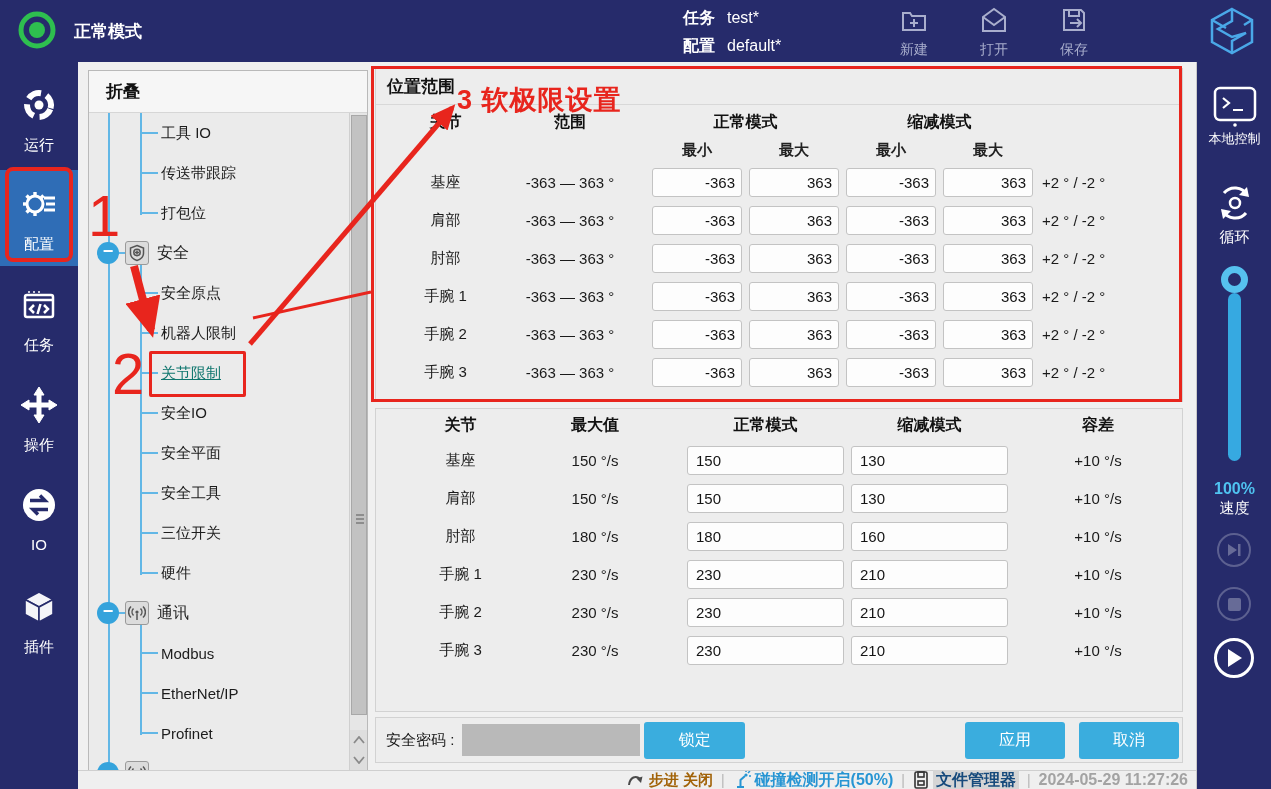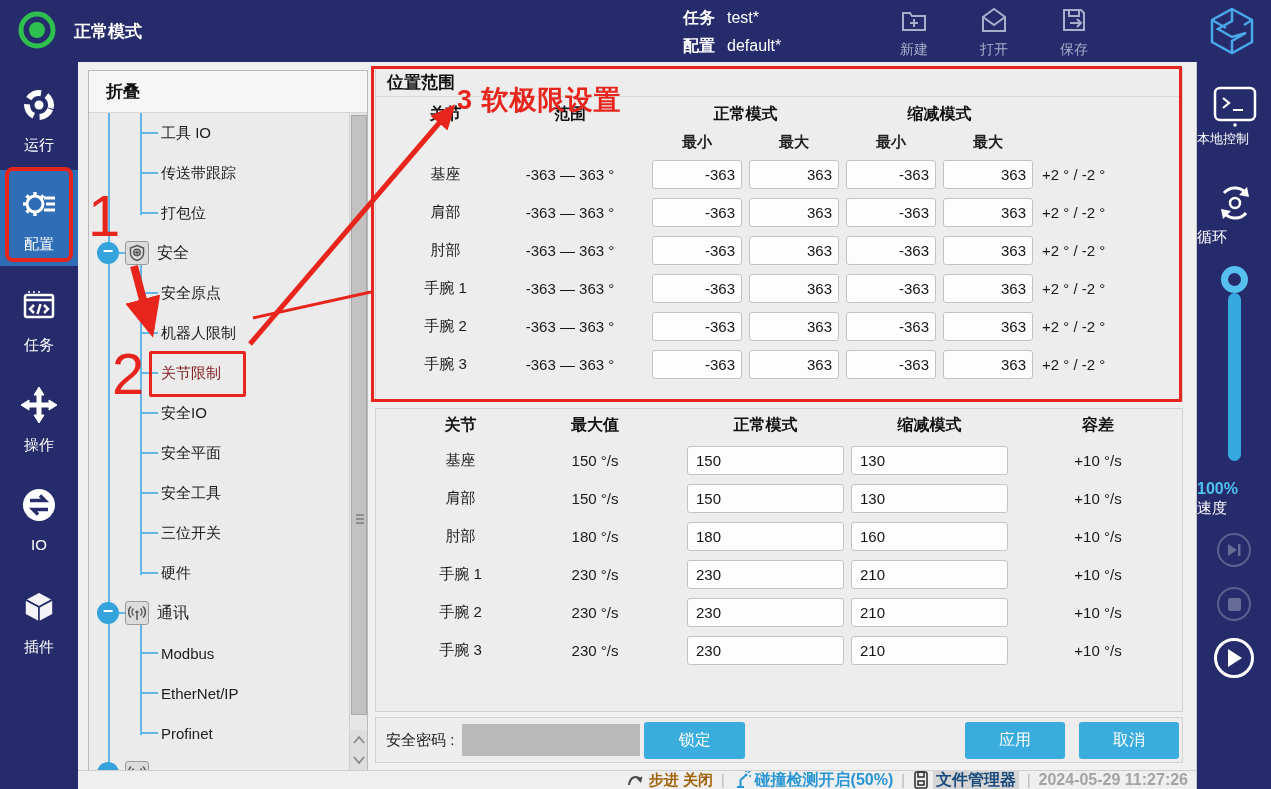--- a/index.html
+++ b/index.html
@@ -30,21 +30,21 @@
   
   #tree-card { position:absolute; left:10px; top:8px; width:280px; height:701px; background:#ebebeb;
     border:1px solid #b9b9b9; overflow:hidden; }
   #tree-header { height:42px; background:#f6f6f6; border-bottom:1px solid #d6d6d6;
     display:flex; align-items:center; padding-left:17px; font-size:17px; font-weight:bold; color:#111; }
   #tree-body { position:relative; height:657px; overflow:hidden; }
   .spine { position:absolute; width:2px; background:#62b7e6; }
   .tree-item { position:relative; height:40px; display:flex; align-items:center; cursor:pointer; font-size:15px; color:#1c1c1c; }
   .tree-item .label { margin-left:72px; white-space:nowrap; }
   .tree-item[data-type="node"] .label { margin-left:68px; font-size:16px; }
-  .tree-item[data-selected] .label { color:#7f1d1d; }
+  .tree-item[data-selected] .label { color:#0f766e;text-decoration:underline; }
   .tree-item::before { content:""; position:absolute; left:51px; top:50%; margin-top:-1px; width:18px; height:2px; background:#62b7e6; }
   .tree-item[data-type="node"]::before { left:19px; width:18px; }
   .gadget-circle { display:none; position:absolute; left:8px; top:50%; margin-top:-11px; width:22px; height:22px;
     border-radius:50%; background:#35a3dc; color:#fff; text-align:center; line-height:19px; font-size:18px; font-weight:bold; }
   .gadget-box { display:none; position:absolute; left:36px; top:50%; margin-top:-12px; width:24px; height:24px;
     background:#dcdcdc; border:1px solid #9a9a9a; border-radius:3px; align-items:center; justify-content:center; }
   .tree-item[data-type="node"] .gadget-circle { display:block; }
   .tree-item[data-type="node"] .gadget-box { display:flex; }
   .gadget-box svg { display:none; }
   .tree-item[data-icon="shield"] .icon-shield { display:block; }
@@ -56,21 +56,21 @@
   #tree-grip { position:absolute; left:4px; top:398px; width:8px; }
   #tree-grip div { height:2px; background:#8d8d8d; margin-bottom:2px; }
   .scroll-btn { position:absolute; left:0; width:18px; height:20px; background:#dedede; display:flex; align-items:center; justify-content:center; cursor:pointer; }
   #scroll-up { bottom:20px; } #scroll-down { bottom:0; }
 
   
   .card { position:absolute; left:297px; width:808px; background:#ededed; border:1px solid #d2d2d2; }
   #card-pos { top:6px; height:334px; }
   #card-speed { top:346px; height:304px; }
   #card-pass { top:655px; height:46px; display:flex; align-items:center; padding:0 3px 0 10px; }
-  .card-title { height:28px; display:flex; align-items:center; padding-left:11px;
+  .card-title { height:36px; display:flex; align-items:center; padding-left:11px;
     font-size:17px; font-weight:bold; color:#111; border-bottom:1px solid #d8d8d8; }
 
   .pos-grid { display:grid; grid-template-columns:85px 150px 90px 90px 90px 90px 150px; column-gap:7px; padding-left:27px; align-items:center; }
   .pos-head { height:30px; margin-top:2px; }
   .pos-sub { height:26px; }
   .pos-row { height:38px; }
   .hcell { text-align:center; font-weight:bold; font-size:16px; color:#111; }
   .hspan2a { grid-column:3 / span 2; } .hspan2b { grid-column:5 / span 2; }
   .subcell { text-align:center; font-weight:600; font-size:15px; color:#222; }
   .sub3 { grid-column:3; } .sub4 { grid-column:4; } .sub5 { grid-column:5; } .sub6 { grid-column:6; }
@@ -100,21 +100,21 @@
   #statusbar .div { color:#b5b5b5; font-size:14px; }
   .sb-item { display:flex; align-items:center; gap:4px; }
   #sb-step { color:#a16207; font-size:15px; font-weight:600; }
   #sb-collision { color:#2795d3; font-size:16px; font-weight:bold; }
   #sb-files { color:#164a7c; font-size:16px; font-weight:bold; background:#d5d5d5; padding:0 3px; }
   #sb-time { color:#a3a3a3; font-size:16px; font-weight:bold; }
 
   
   #rightbar { position:absolute; left:1196px; top:62px; width:75px; height:727px; background:#262b6b;
     border-left:1px solid #c9c9c9; z-index:4; }
-  .rb-label { position:absolute; width:75px; color:#fff; }
+  .rb-label { position:absolute; width:75px; text-align:center; color:#fff; }
   #slider-track { position:absolute; left:31px; top:231px; width:13px; height:168px; background:#36a9e1; border-radius:7px; }
   #slider-handle { position:absolute; left:24px; top:204px; width:27px; height:27px; border-radius:50%;
     background:#262b6b; border:7px solid #56c1ef; cursor:pointer; }
   .pb-btn { position:absolute; left:20px; width:34px; height:34px; border-radius:50%;
     border:2px solid rgba(255,255,255,.25); display:flex; align-items:center; justify-content:center; cursor:pointer; }
   #btn-play { left:17px; width:40px; height:40px; border:3px solid #fff; }
 
   
   .anno { position:absolute; z-index:50; pointer-events:none; }
   #anno-box-main { left:371px; top:66px; width:811px; height:336px; border:3.5px solid #e8251d; }

